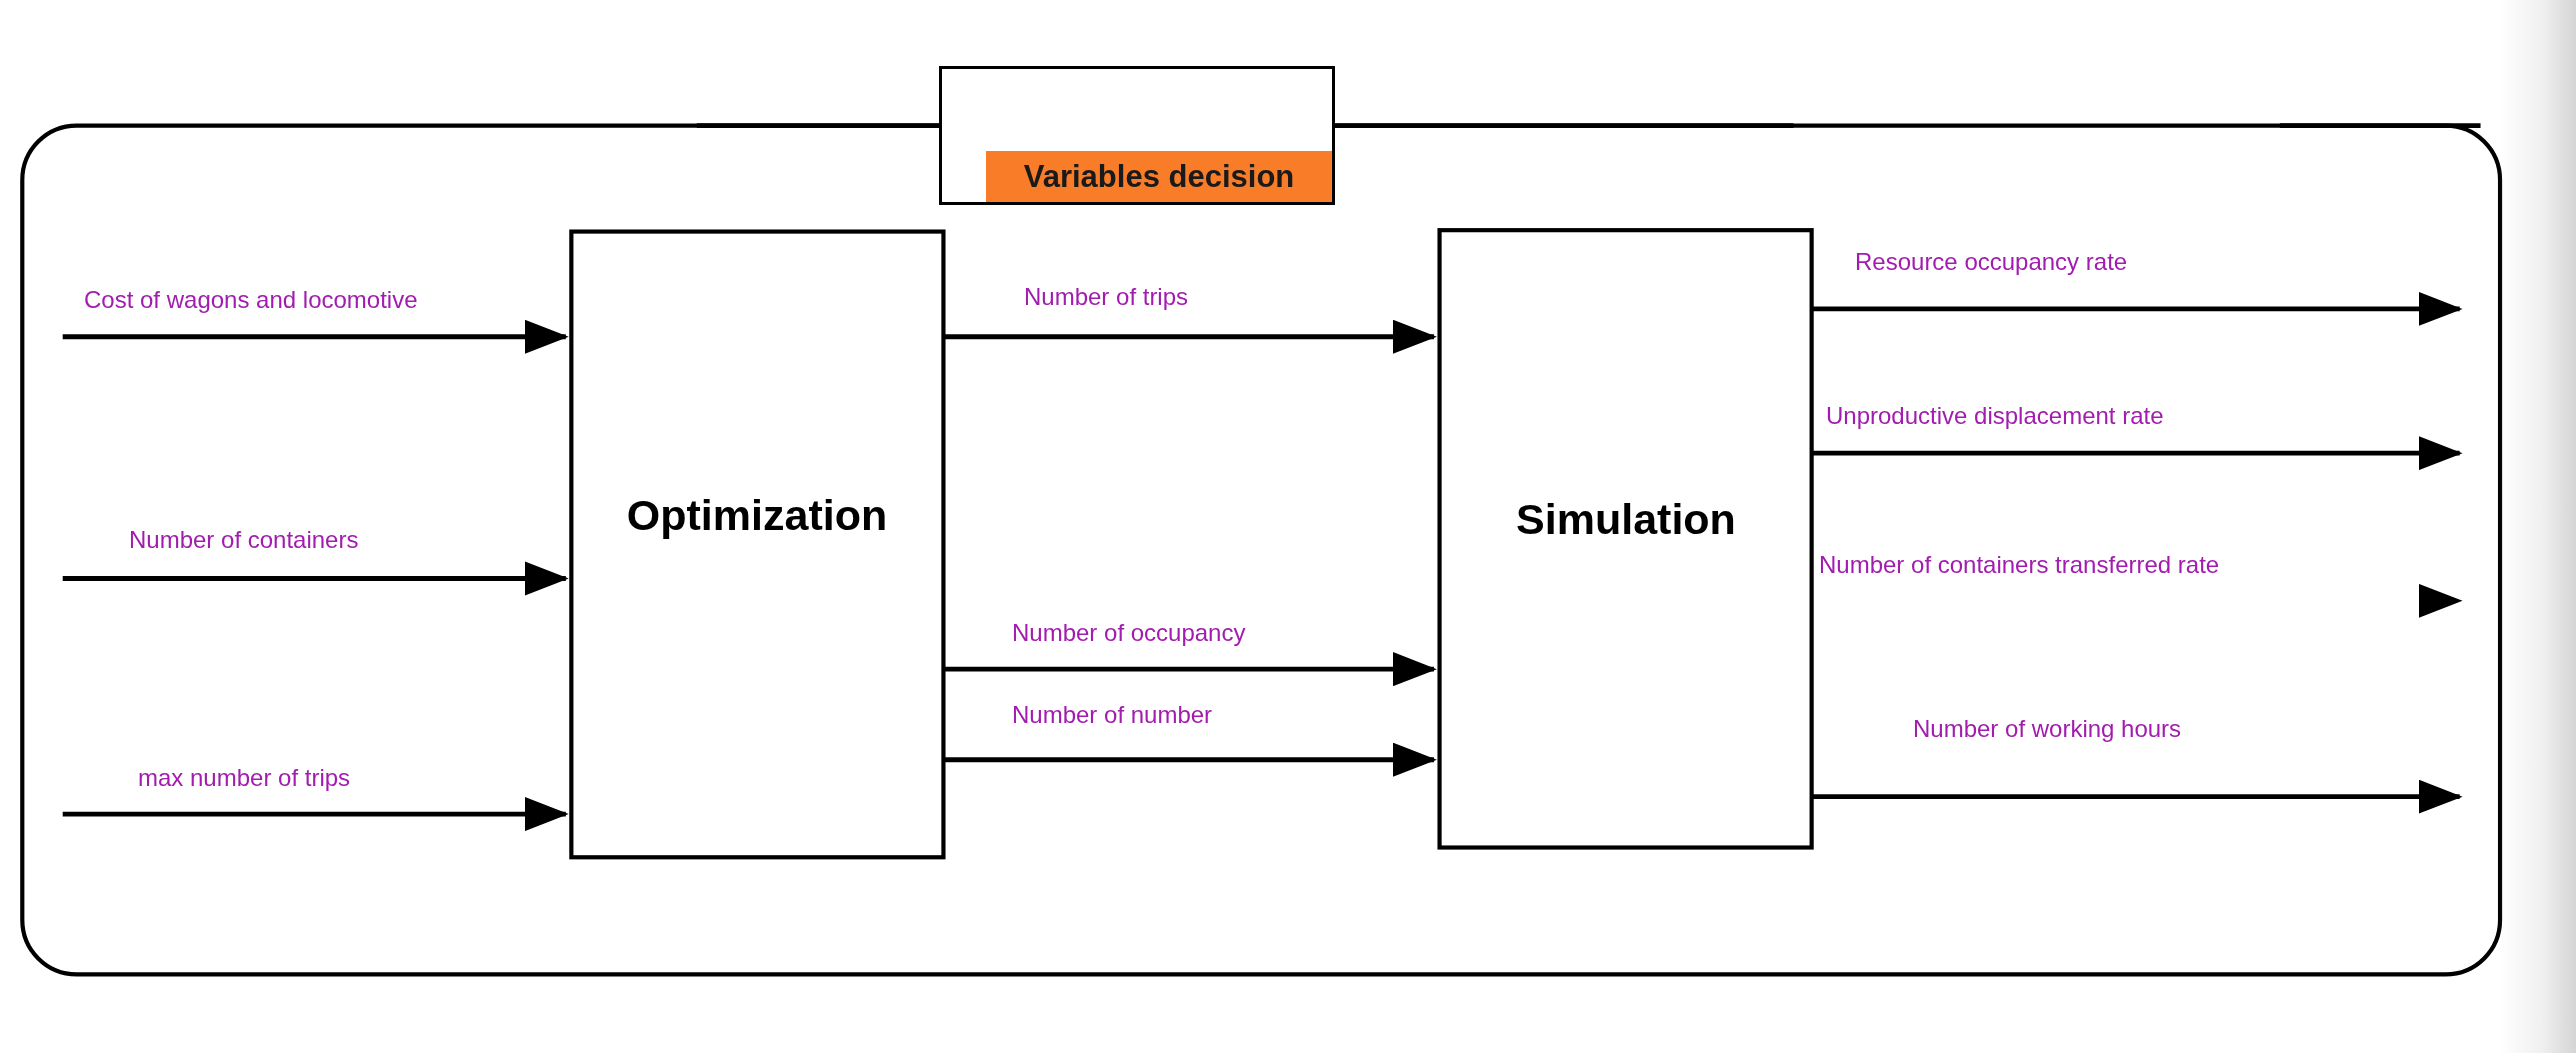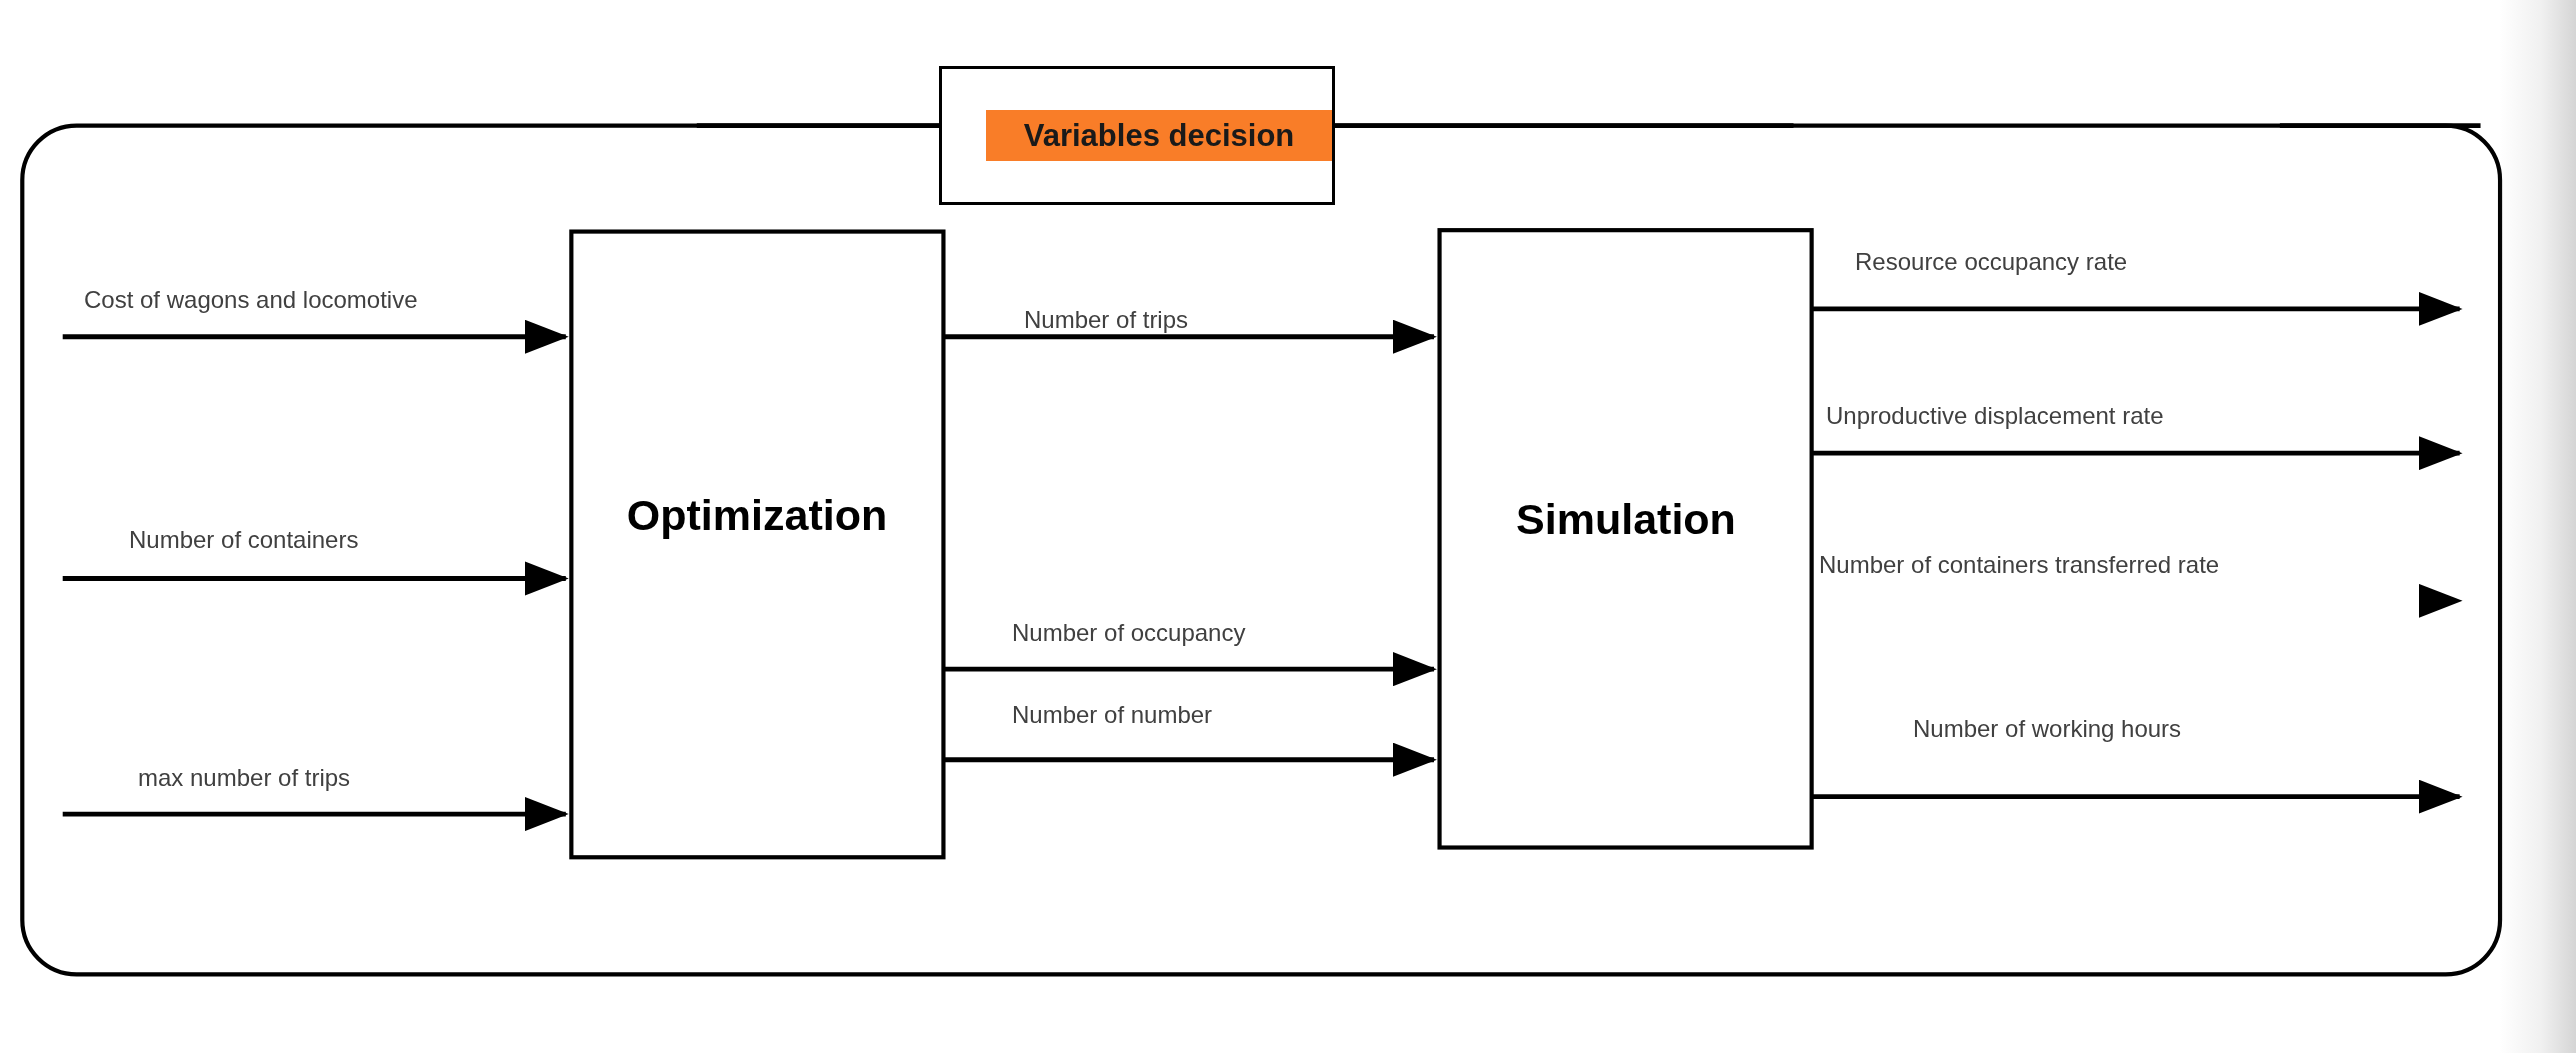--- a/index.html
+++ b/index.html
@@ -28,21 +28,21 @@
   .svg-layer {
     position: absolute;
     left: 0;
     top: 0;
     width: 2576px;
     height: 1054px;
   }
   
   .flow-label {
     position: absolute;
-    color: #404040;
+    color: #a21caf;
     font-size: 24px;
     line-height: 1.1;
     white-space: nowrap;
     font-family: "Liberation Sans", sans-serif;
   }
   .box-title {
     position: absolute;
     color: #000000;
     font-weight: bold;
     font-size: 43px;
@@ -50,21 +50,21 @@
     text-align: center;
     font-family: "Liberation Sans", sans-serif;
   }
   
   .banner {
     position: absolute;
     background: #ffffff;
     border: 3.5px solid #000000;
     box-sizing: border-box;
     display: flex;
-    align-items: center;
+    align-items: flex-end;
     padding-left: 44px;
   }
   .banner-text {
     display: block;
     width: 100%;
     background: #F97D28;
     color: #1a1a1a;
     font-weight: bold;
     font-size: 31px;
     line-height: 1.65;
@@ -122,21 +122,21 @@
   <div class="box-title" style="left:571px; top:491px; width:372px;">Optimization</div>
 
   <div class="box-title" style="left:1440px; top:495px; width:372px;">Simulation</div>
 
   <div class="flow-label" style="left:84px; top:287px;">Cost of wagons and locomotive</div>
 
   <div class="flow-label" style="left:129px; top:527px;">Number of containers</div>
 
   <div class="flow-label" style="left:138px; top:765px;">max number of trips</div>
 
-  <div class="flow-label" style="left:1024px; top:284px;margin-top:23px;">Number of trips</div>
+  <div class="flow-label" style="left:1024px; top:284px;">Number of trips</div>
 
   <div class="flow-label" style="left:1012px; top:620px;">Number of occupancy</div>
 
   <div class="flow-label" style="left:1012px; top:702px;">Number of number</div>
 
   <div class="flow-label" style="left:1855px; top:249px;">Resource occupancy rate</div>
 
   <div class="flow-label" style="left:1826px; top:403px;">Unproductive displacement rate</div>
 
   <div class="flow-label" style="left:1819px; top:552px;">Number of containers transferred rate</div>

